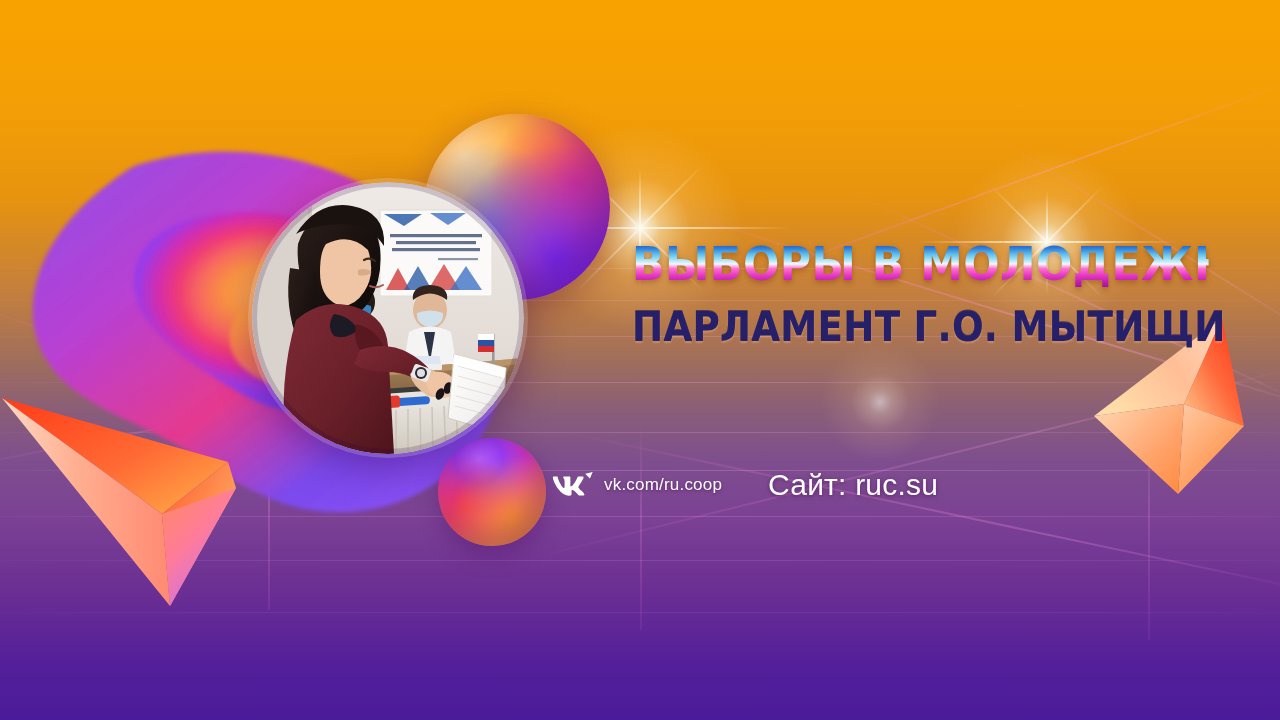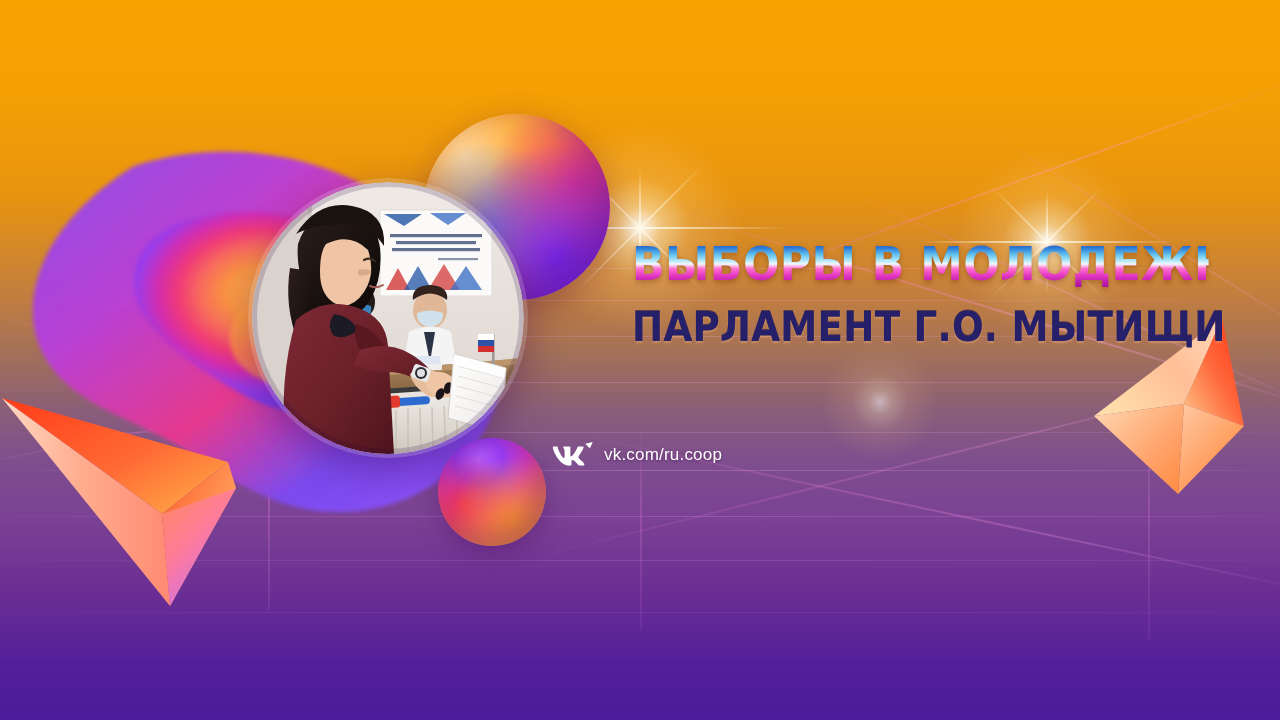--- a/index.html
+++ b/index.html
@@ -67,21 +67,21 @@
   .title-2{
     margin-top:20px;
     font-size:40px;font-weight:800;letter-spacing:.3px;line-height:1;white-space:nowrap;
     font-family:"DejaVu Sans", sans-serif;
     transform:scaleX(.93);transform-origin:left center;
     color:#26206b;
     text-shadow:0 2px 2px rgba(255,190,130,.35), 0 -1px 0 rgba(20,15,70,.6);
   }
 
   
-  .links{position:absolute;left:552px;top:426px;display:flex;align-items:center;gap:6px;height:58px;}
+  .links{position:absolute;left:552px;top:456px;display:flex;align-items:center;gap:6px;height:58px;}
   .lnk{display:flex;align-items:center;gap:10px;}
   .lnk span.txt{color:#ffffff;font-size:17px;font-weight:400;letter-spacing:.2px;
     text-shadow:0 1px 3px rgba(60,0,70,.5);}
   .site-txt{color:#ffffff;font-size:30px;font-weight:400;letter-spacing:.2px;
     text-shadow:0 1px 4px rgba(60,0,70,.55);}
   .sep{width:34px;}
 </style>
 </head>
 <body>
 
@@ -400,19 +400,20 @@
         <svg viewBox="0 0 48 32" width="42" height="30">
           <path fill="#ffffff" d="M2.2,6.2 C1.2,6.2 1,6.7 1,7.3 c0,1.1 1.4,6.5 6.4,13.6 C10.7,25.7 15.3,28.2 19.5,28.2 c2.5,0 2.8,-0.6 2.8,-1.5 v-3.8 c0,-1.1 0.2,-1.3 1,-1.3 c0.6,0 1.6,0.3 3.9,2.6 c2.7,2.7 3.1,3.9 4.6,3.9 h3.8 c1.1,0 1.6,-0.5 1.3,-1.5 c-0.3,-1 -1.7,-2.4 -3.5,-4.2 c-1,-1.2 -2.5,-2.5 -2.9,-3.1 c-0.5,-0.8 -0.4,-1.2 0,-2 c0,0 5,-7.1 5.5,-9.5 c0.3,-0.9 0,-1.6 -1.3,-1.6 h-3.8 c-1.1,0 -1.6,0.6 -1.9,1.3 c0,0 -2.2,5.4 -5.3,8.9 c-1,1 -1.5,1.3 -2,1.3 c-0.3,0 -0.7,-0.3 -0.7,-1.2 V7.8 c0,-1.1 -0.3,-1.6 -1.2,-1.6 h-6 c-0.7,0 -1.1,0.5 -1.1,1 c0,1 1.5,1.3 1.7,4.2 v6.3 c0,1.4 -0.3,1.6 -0.8,1.6 c-1.4,0 -5,-5.5 -7.1,-11.7 C6.9,6.5 6.5,6.2 5.4,6.2 Z"></path>
           <path fill="#ffffff" d="M38,3.2 l8.5,-2.1 l-3.2,7.4 z"></path>
         </svg>
       </span>
       <span class="txt">vk.com/ru.coop</span>
     </div>
 
     <div class="sep"></div>
 
+    <div class="site-txt">Сайт: ruc.su</div>
 
     <div class="sep"></div>
 
 
   </div>
 
 </div>
 
 </body></html>

